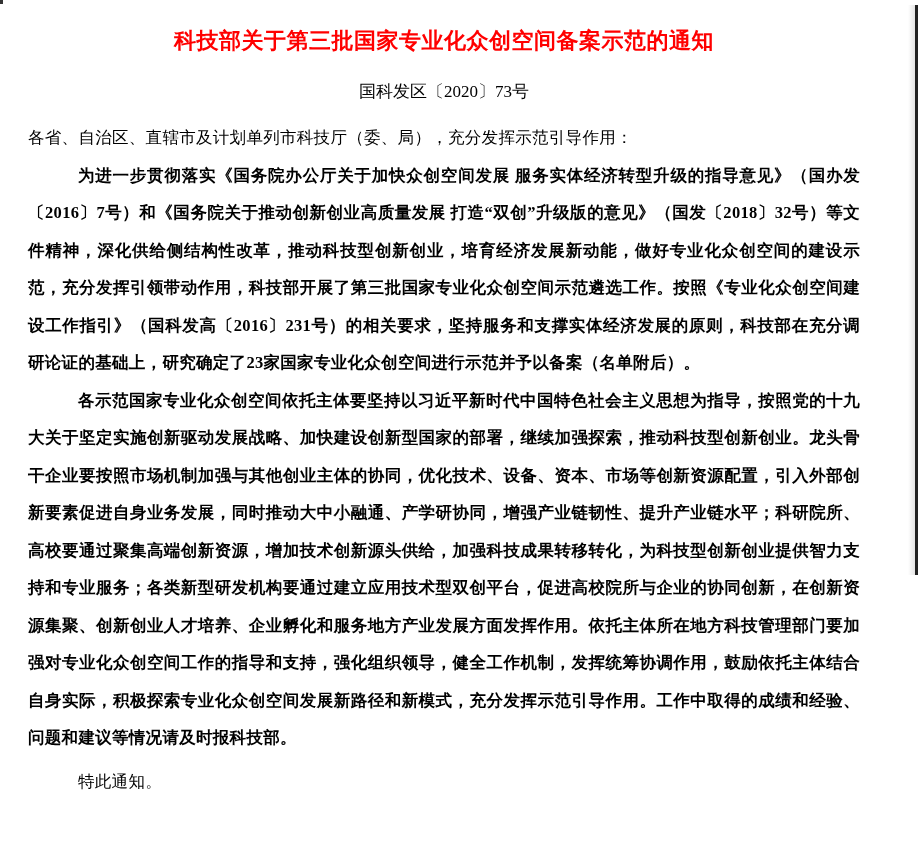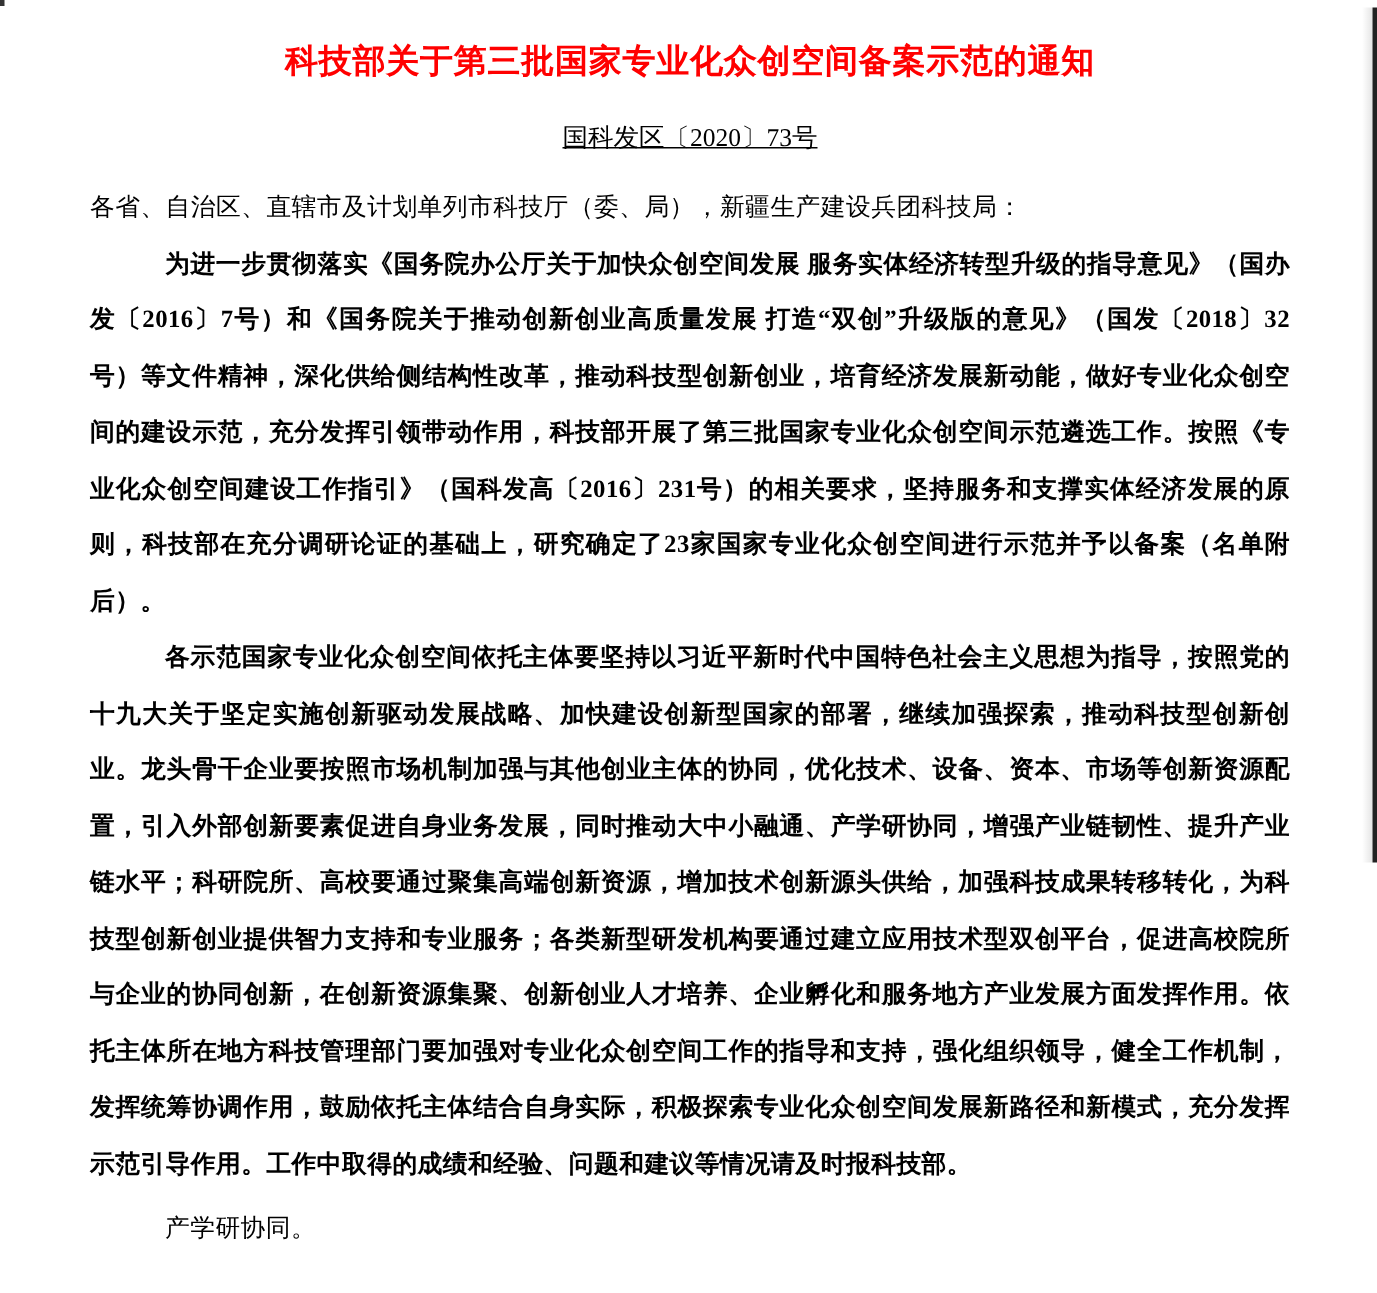--- a/index.html
+++ b/index.html
@@ -8,37 +8,36 @@
     height: 862px;
     background: #ffffff;
     font-family: "Liberation Serif", "DejaVu Serif", serif;
     color: #000000;
     overflow: hidden;
   }
   .page {
     position: relative;
     width: 918px;
     height: 862px;
-    padding: 28px 58px 0 60px;
+    padding: 28px 58px 0 28px;
     background: #ffffff;
   }
   .doc-title {
     text-align: center;
     font-size: 22px;
     font-weight: bold;
     color: #ff0000;
     letter-spacing: 0.5px;
     line-height: 26px;
   }
   .doc-number {
     text-align: center;
     font-size: 17px;
     color: #000000;
     margin-top: 26px;
-    text-decoration: underline;
   }
   .body-text {
     margin-top: 16px;
     font-size: 16.5px;
     line-height: 37.5px;
     letter-spacing: 0.3px;
     text-align: justify;
   }
   .body-text p { text-align: justify; }
   .para { text-indent: 50px; font-weight: bold; }
@@ -76,27 +75,27 @@
 <body>
 
 <div class="page">
 
   <h1 class="doc-title">科技部关于第三批国家专业化众创空间备案示范的通知</h1>
 
   <div class="doc-number">国科发区〔2020〕73号</div>
 
   <div class="body-text">
 
-    <p class="salutation">各省、自治区、直辖市及计划单列市科技厅（委、局），新疆生产建设兵团科技局：</p>
+    <p class="salutation">各省、自治区、直辖市及计划单列市科技厅（委、局），充分发挥示范引导作用：</p>
 
     <p class="para">为进一步贯彻落实《国务院办公厅关于加快众创空间发展 服务实体经济转型升级的指导意见》（国办发〔2016〕7号）和《国务院关于推动创新创业高质量发展 打造“双创”升级版的意见》（国发〔2018〕32号）等文件精神，深化供给侧结构性改革，推动科技型创新创业，培育经济发展新动能，做好专业化众创空间的建设示范，充分发挥引领带动作用，科技部开展了第三批国家专业化众创空间示范遴选工作。按照《专业化众创空间建设工作指引》（国科发高〔2016〕231号）的相关要求，坚持服务和支撑实体经济发展的原则，科技部在充分调研论证的基础上，研究确定了23家国家专业化众创空间进行示范并予以备案（名单附后）。</p>
 
     <p class="para">各示范国家专业化众创空间依托主体要坚持以习近平新时代中国特色社会主义思想为指导，按照党的十九大关于坚定实施创新驱动发展战略、加快建设创新型国家的部署，继续加强探索，推动科技型创新创业。龙头骨干企业要按照市场机制加强与其他创业主体的协同，优化技术、设备、资本、市场等创新资源配置，引入外部创新要素促进自身业务发展，同时推动大中小融通、产学研协同，增强产业链韧性、提升产业链水平；科研院所、高校要通过聚集高端创新资源，增加技术创新源头供给，加强科技成果转移转化，为科技型创新创业提供智力支持和专业服务；各类新型研发机构要通过建立应用技术型双创平台，促进高校院所与企业的协同创新，在创新资源集聚、创新创业人才培养、企业孵化和服务地方产业发展方面发挥作用。依托主体所在地方科技管理部门要加强对专业化众创空间工作的指导和支持，强化组织领导，健全工作机制，发挥统筹协调作用，鼓励依托主体结合自身实际，积极探索专业化众创空间发展新路径和新模式，充分发挥示范引导作用。工作中取得的成绩和经验、问题和建议等情况请及时报科技部。</p>
 
-    <p class="closing-line">产学研协同。</p>
+    <p class="closing-line">特此通知。</p>
 
   </div>
 
   <div class="scrollbar-shadow"></div>
   <div class="scrollbar-thumb"></div>
   <div class="corner-artifact"></div>
 
 </div>
 
 </body></html>

